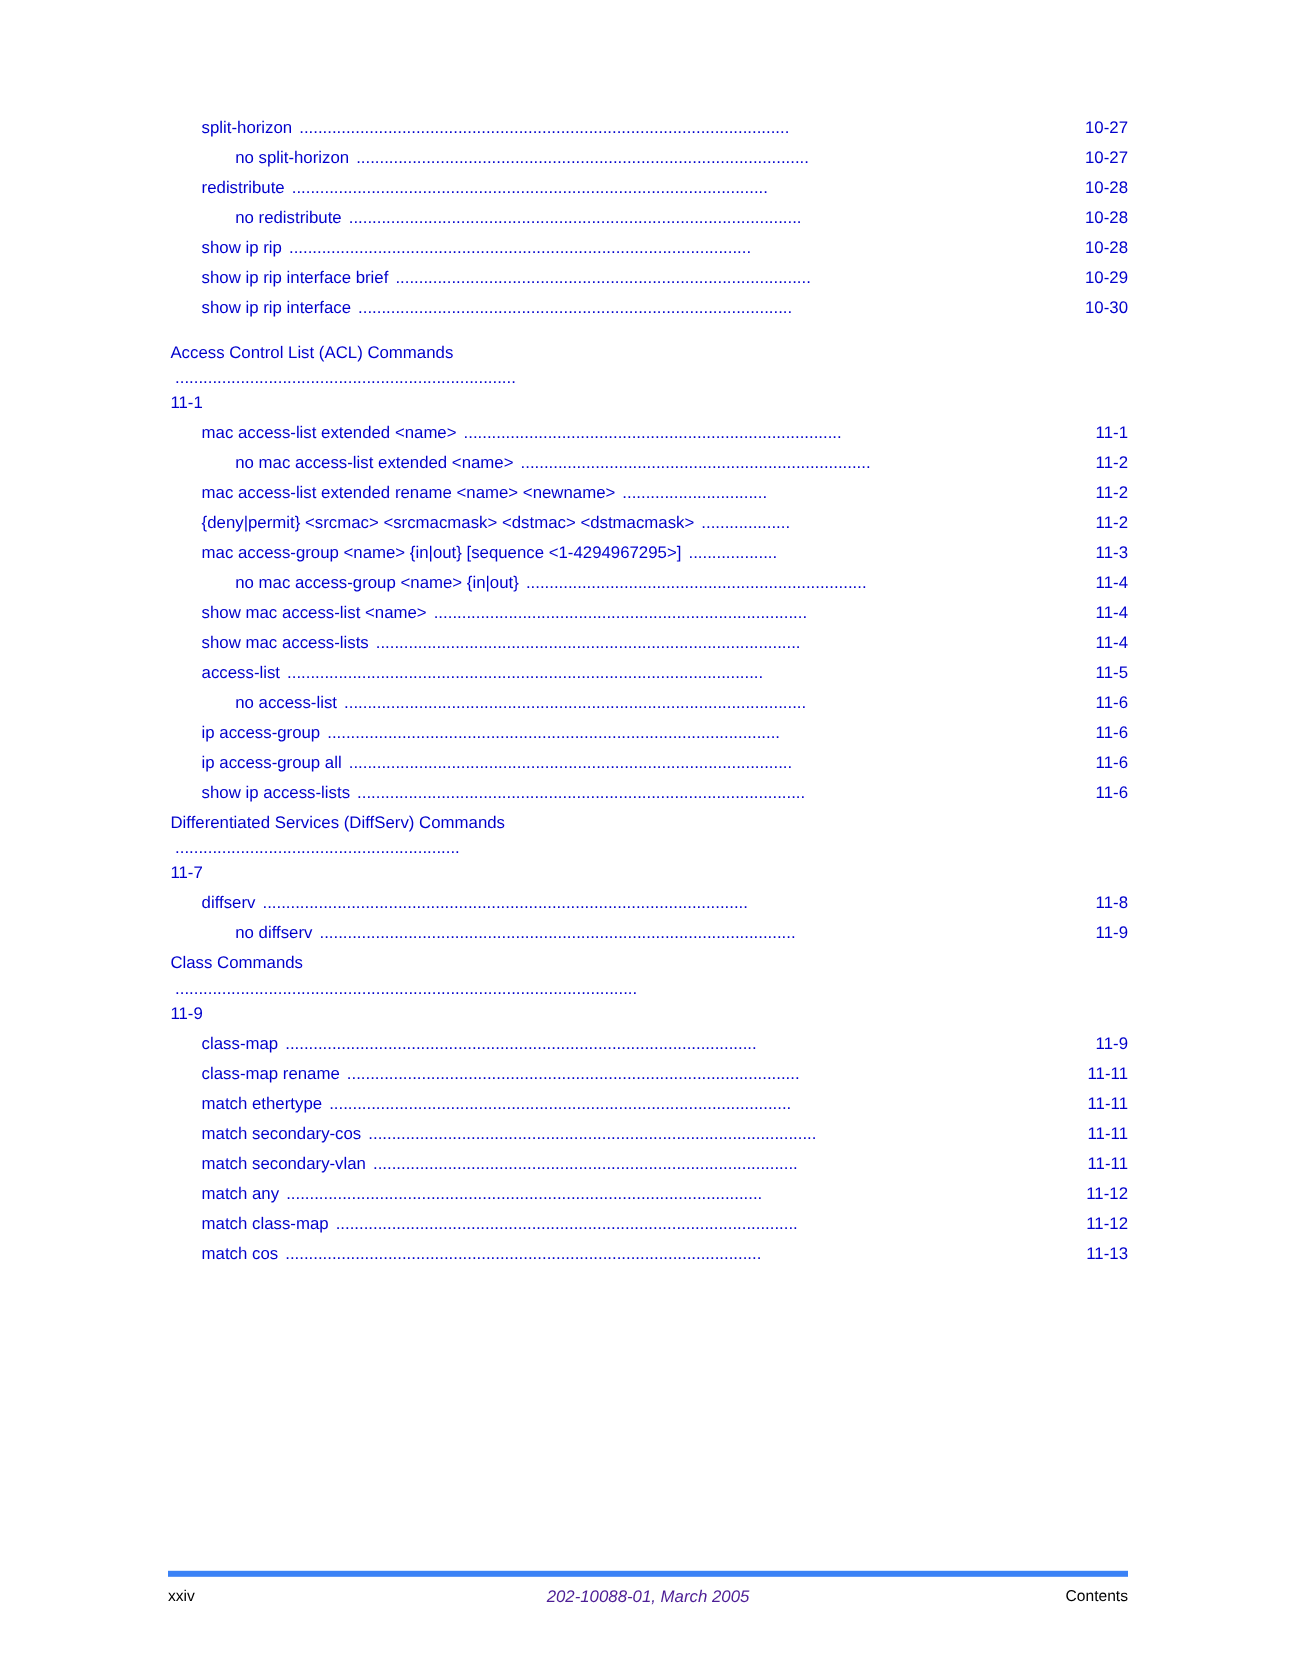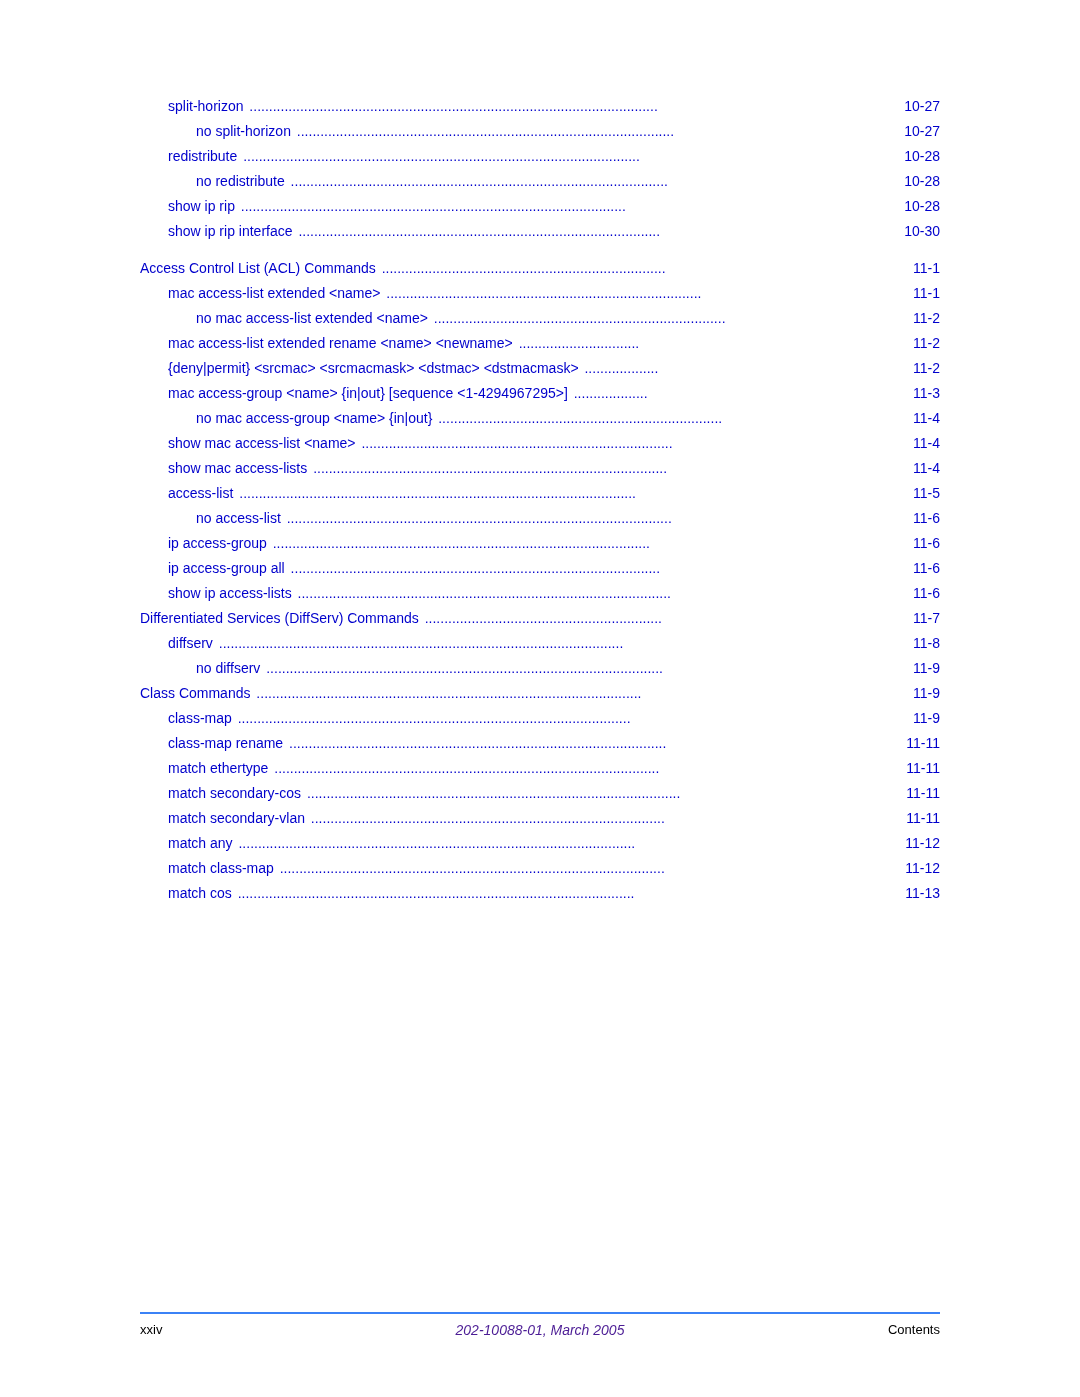--- a/index.html
+++ b/index.html
@@ -46,21 +46,21 @@
       margin: 0 2px;
       white-space: nowrap;
     }
 
     .toc-page {
       color: #0000CC;
       white-space: nowrap;
       flex-shrink: 0;
     }
 
-    .indent-0 { margin-left: 0px; }
+    .indent-0 { margin-left: 0px; flex-direction: column; }
     .indent-1 { margin-left: 28px; }
     .indent-2 { margin-left: 56px; }
 
     .chapter-heading {
       font-weight: bold;
       color: #0000CC;
       margin-bottom: 2px;
     }
 
     .chapter-title {
@@ -70,21 +70,21 @@
     }
 
     .page-footer {
       position: absolute;
       bottom: 60px;
       left: 140px;
       right: 140px;
       display: flex;
       justify-content: space-between;
       align-items: center;
-      border-top: 2px solid #3b82f6;
+      border-top: 5px solid #3b82f6;
       padding-top: 8px;
     }
 
     .footer-left {
       font-size: 13px;
       color: #000;
     }
 
     .footer-right {
       font-size: 13px;
@@ -134,20 +134,25 @@
       <span class="toc-dots">&nbsp;.................................................................................................</span>
       <span class="toc-page">10-28</span>
     </div>
 
     <div class="toc-entry indent-1">
       <span class="toc-link">show ip rip</span>
       <span class="toc-dots">&nbsp;...................................................................................................</span>
       <span class="toc-page">10-28</span>
     </div>
 
+    <div class="toc-entry indent-1">
+      <span class="toc-link">show ip rip interface brief</span>
+      <span class="toc-dots">&nbsp;.........................................................................................</span>
+      <span class="toc-page">10-29</span>
+    </div>
 
     <div class="toc-entry indent-1">
       <span class="toc-link">show ip rip interface</span>
       <span class="toc-dots">&nbsp;.............................................................................................</span>
       <span class="toc-page">10-30</span>
     </div>
 
   </div>
 
 

